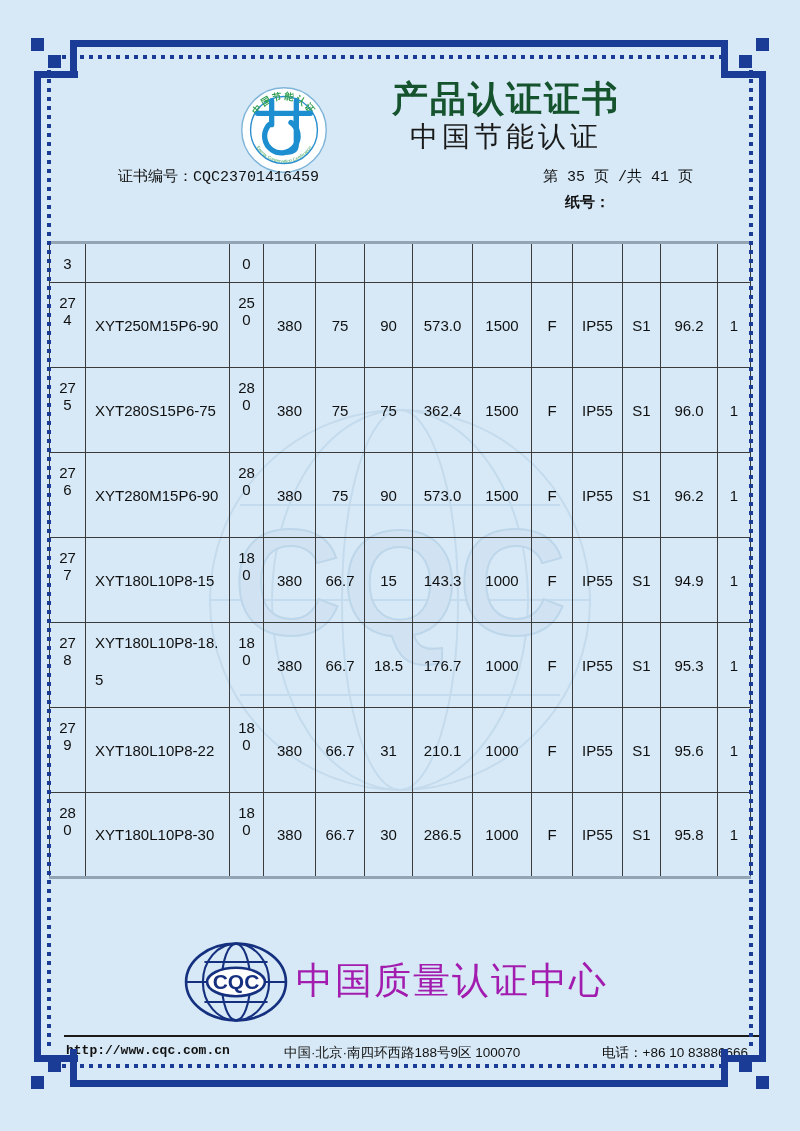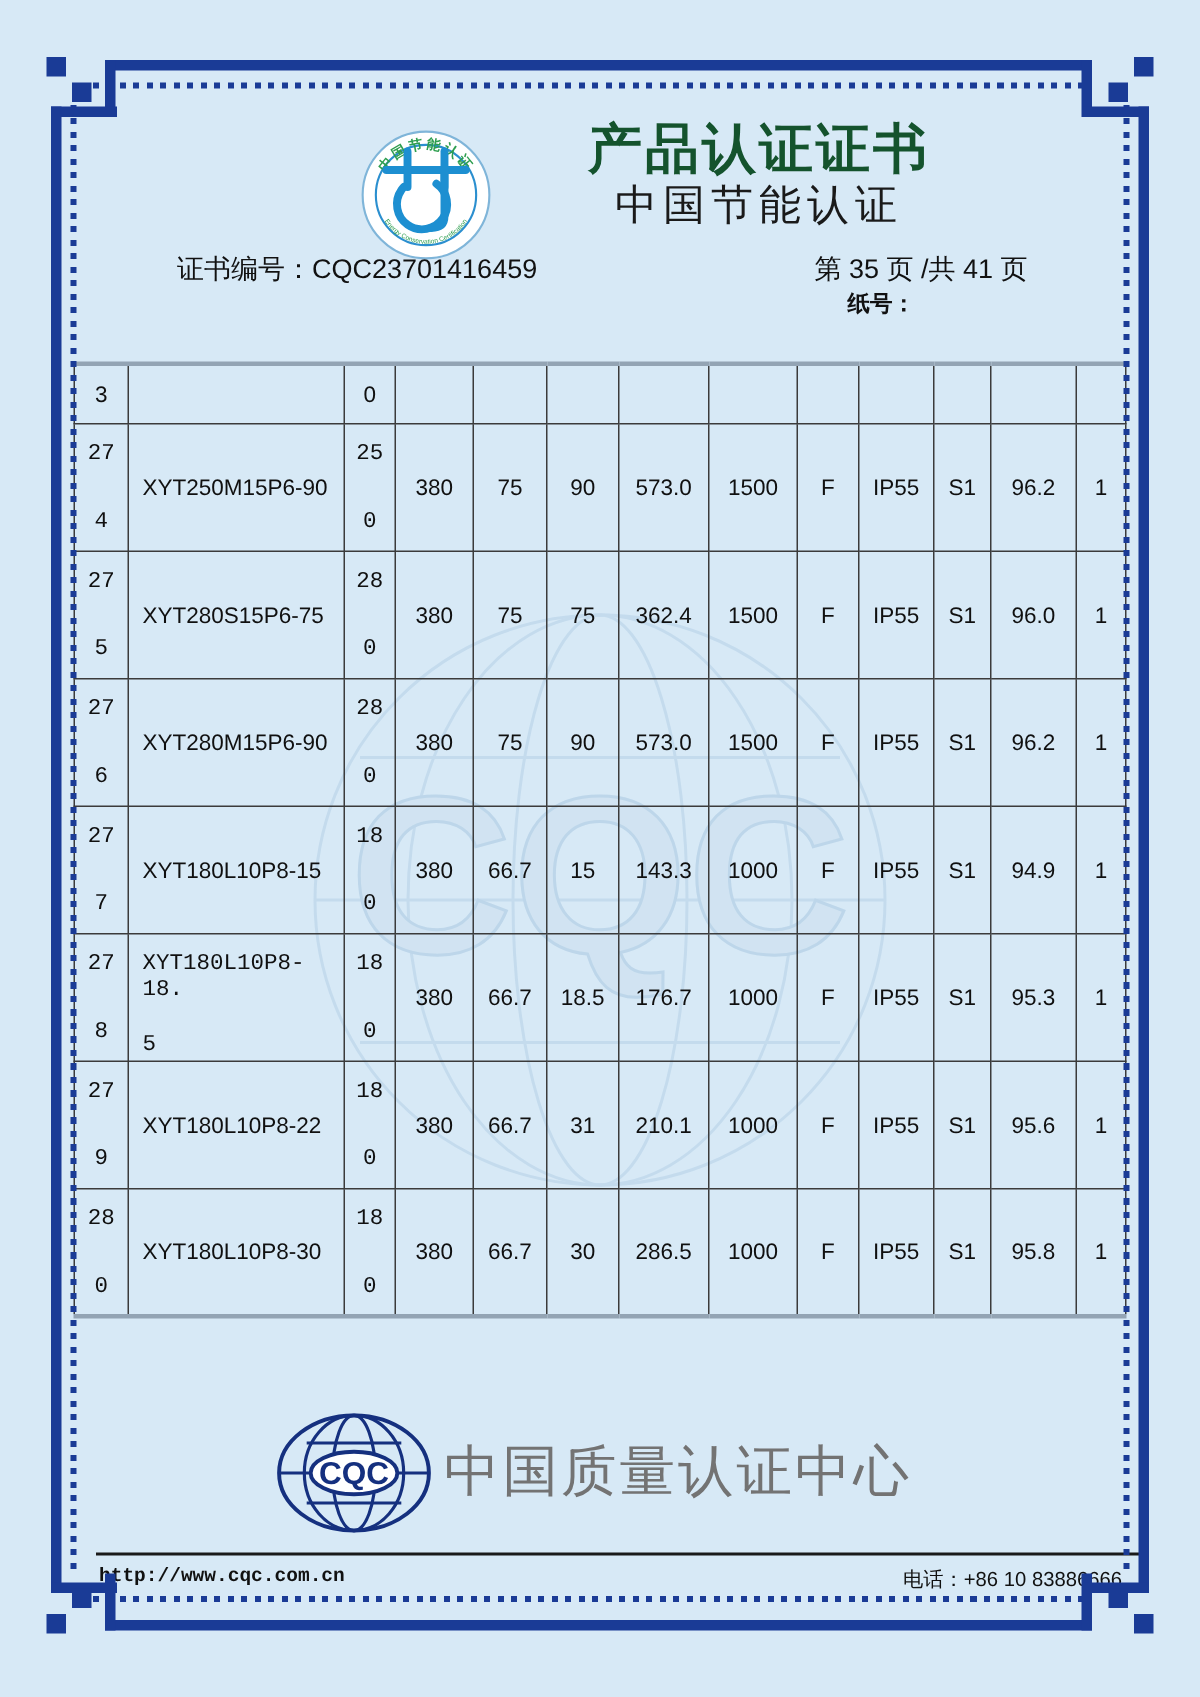--- a/index.html
+++ b/index.html
@@ -10,39 +10,39 @@
   .sq{position:absolute;width:13px;height:13px;background:#1a3b96;z-index:5;}
   .dash-h{position:absolute;height:4px;z-index:5;
           background:repeating-linear-gradient(90deg,#1a3b96 0 4px,transparent 4px 9px);}
   .dash-v{position:absolute;width:4px;z-index:5;
           background:repeating-linear-gradient(180deg,#1a3b96 0 4px,transparent 4px 9px);}
   
   .hdr-title{position:absolute;left:338px;top:80px;width:336px;text-align:center;z-index:3;}
   .hdr-title .t1{font-size:36px;font-weight:bold;letter-spacing:2px;line-height:38px;}
   .hdr-title .t2{font-size:28px;letter-spacing:4px;color:#1a1a1a;line-height:32px;margin-top:3px;}
   .meta{position:absolute;z-index:3;white-space:nowrap;}
-  .serif{font-family:Liberation Sans, sans-serif;font-size:18px;text-align:right;}
+  .serif{font-family:Liberation Mono, monospace;font-size:15px;text-align:right;}
   .bold-sans{font-family:"Liberation Sans",sans-serif;font-weight:bold;font-size:15px;}
   
   .tbl-wrap{position:absolute;left:49px;top:241px;z-index:2;}
   table{border-collapse:collapse;table-layout:fixed;width:701px;background:transparent;}
   td{border:1px solid #3b3b3b;text-align:center;vertical-align:middle;
      font-size:15px;color:#101010;padding:0;overflow:hidden;}
   tr{height:85px;}
   tr.partial{height:40px;}
   td.model{text-align:left;padding-left:9px;}
-  .stack{display:flex;flex-direction:column;justify-content:space-between;height:62px;align-items:center;font-family:Liberation Mono, monospace;}
+  .stack{display:flex;flex-direction:column;height:62px;align-items:center;}
   td.model .stack{align-items:flex-start;gap:20px;}
   tr:first-child td{border-top:3px solid #93a4b4;}
   tr:last-child td{border-bottom:3px solid #93a4b4;}
   
   .wm{position:absolute;left:155px;top:395px;z-index:1;opacity:.75;}
   
   .foot-logo{position:absolute;left:183px;top:941px;z-index:3;}
-  .foot-name{position:absolute;left:296px;top:956px;font-size:37px;letter-spacing:2px;color:#737373;z-index:3;}
+  .foot-name{position:absolute;left:296px;top:956px;font-size:37px;letter-spacing:2px;color:#a21caf;z-index:3;}
   .hr{position:absolute;left:64px;top:1035px;width:700px;height:2px;background:#1a1a1a;z-index:3;}
   .url{position:absolute;left:66px;top:1043px;font-family:"Liberation Mono",monospace;
        font-size:13px;font-weight:bold;z-index:3;}
   .addr{position:absolute;left:284px;top:1044px;font-size:13.5px;z-index:3;}
   .phone{position:absolute;left:602px;top:1044px;font-size:13.5px;z-index:3;}
 </style>
 </head>
 <body>
 
 <div class="page">
@@ -345,15 +345,16 @@
       <path d="M5,78 H195" stroke-width="4"></path>
       <path d="M40,116 H160" stroke-width="4"></path>
     </g>
     <ellipse cx="100" cy="78" rx="55" ry="27" fill="#ffffff" stroke="#15307f" stroke-width="5"></ellipse>
     <text x="100" y="92" text-anchor="middle" font-size="40" font-weight="bold" font-family="Liberation Sans, sans-serif" fill="#15307f">CQC</text>
   </svg>
   <div class="foot-name">中国质量认证中心</div>
 
   <div class="hr"></div>
   <div class="url">http://www.cqc.com.cn</div>
+  <div class="addr">中国·北京·南四环西路188号9区  100070</div>
   <div class="phone">电话：+86 10 83886666</div>
 
 </div>
 
 </body></html>

